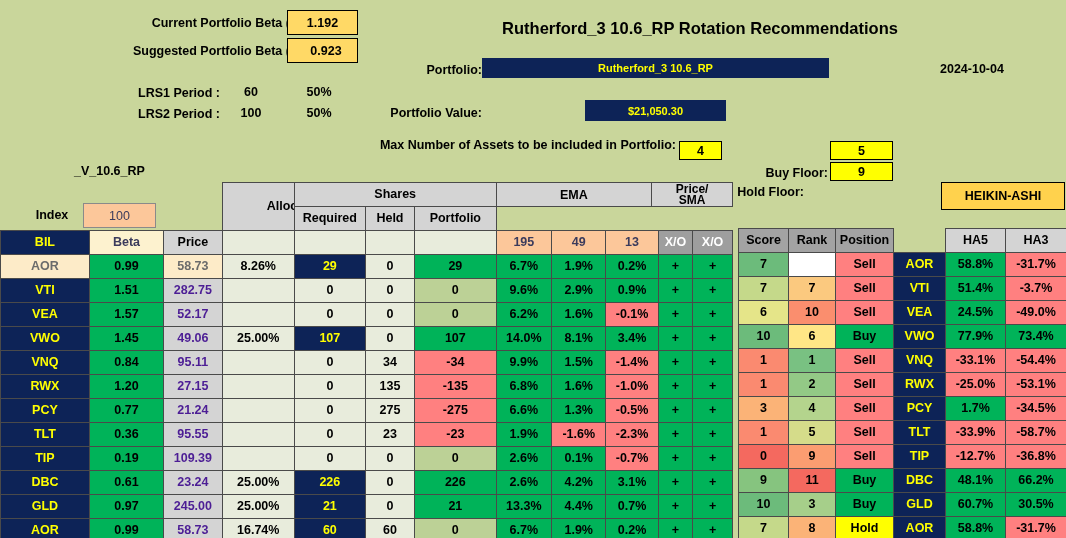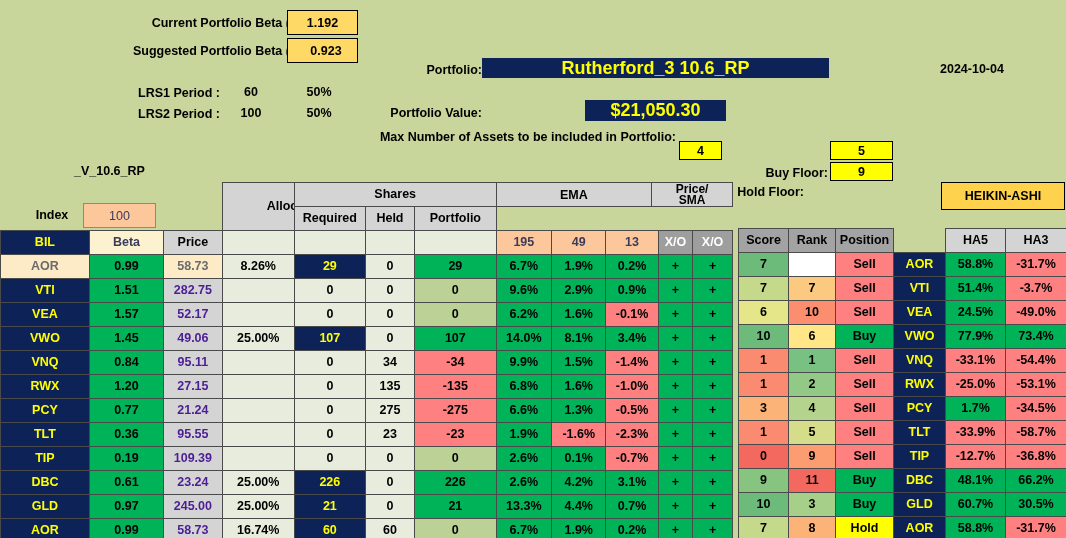--- a/index.html
+++ b/index.html
@@ -24,21 +24,21 @@
     font-size: 12.5px; font-weight: bold; color: #000;
     display: flex; align-items: center; justify-content: center;
   }
   .box-yellow {
     background: #ffff00; border: 1px solid #000;
     font-size: 12.5px; font-weight: bold; color: #000;
     display: flex; align-items: center; justify-content: center;
   }
   .box-navy {
     background: #0d2357; border: 1px solid #0d2357;
-    font-size: 18px; font-weight: bold; color: #ffff00;
+    font-size: 11px; font-weight: bold; color: #ffff00;
     display: flex; align-items: center; justify-content: center;
   }
   .title {
     font-size: 16.5px; font-weight: bold; color: #000;
     text-align: center; white-space: nowrap;
   }
 
   
   table { border-collapse: collapse; table-layout: fixed; }
   td, th {
@@ -83,29 +83,30 @@
   <div class="abs lbl lbl-r" style="left:60px; top:86px; width:160px;">LRS1 Period :</div>
   <div class="abs plain" style="left:231px; top:85px; width:40px; text-align:center;">60</div>
   <div class="abs plain" style="left:293px; top:85px; width:52px; text-align:center;">50%</div>
 
   <div class="abs lbl lbl-r" style="left:60px; top:107px; width:160px;">LRS2 Period :</div>
   <div class="abs plain" style="left:231px; top:106px; width:40px; text-align:center;">100</div>
   <div class="abs plain" style="left:293px; top:106px; width:52px; text-align:center;">50%</div>
 
   <div class="abs lbl" style="left:74px; top:164px;">_V_10.6_RP</div>
 
+  <div class="abs title" style="left:440px; top:19px; width:520px;">Rutherford_3 10.6_RP Rotation Recommendations</div>
 
   <div class="abs lbl lbl-r" style="left:340px; top:63px; width:142px;">Portfolio:</div>
   <div class="abs box-navy" style="left:482px; top:58px; width:347px; height:20px;">Rutherford_3 10.6_RP</div>
   <div class="abs plain" style="left:940px; top:62px;">2024-10-04</div>
 
   <div class="abs lbl lbl-r" style="left:340px; top:106px; width:142px;">Portfolio Value:</div>
   <div class="abs box-navy" style="left:585px; top:100px; width:141px; height:21px;">$21,050.30</div>
 
-  <div class="abs lbl lbl-r" style="left:310px; top:130px; width:366px;">Max Number of Assets to be included in Portfolio:</div>
+  <div class="abs lbl lbl-r" style="left:310px; top:138px; width:366px;">Max Number of Assets to be included in Portfolio:</div>
   <div class="abs box-yellow" style="left:679px; top:141px; width:43px; height:19px;">4</div>
 
   <div class="abs lbl lbl-r" style="left:716px; top:145px; width:88px;margin-top:40px;">Hold Floor:</div>
   <div class="abs box-yellow" style="left:830px; top:141px; width:63px; height:19px;">5</div>
 
   <div class="abs lbl lbl-r" style="left:740px; top:166px; width:88px;">Buy Floor:</div>
   <div class="abs box-yellow" style="left:830px; top:162px; width:63px; height:19px;">9</div>
 
   <div class="abs badge-heikin" style="left:941px; top:182px; width:124px; height:28px;">HEIKIN-ASHI</div>
 

